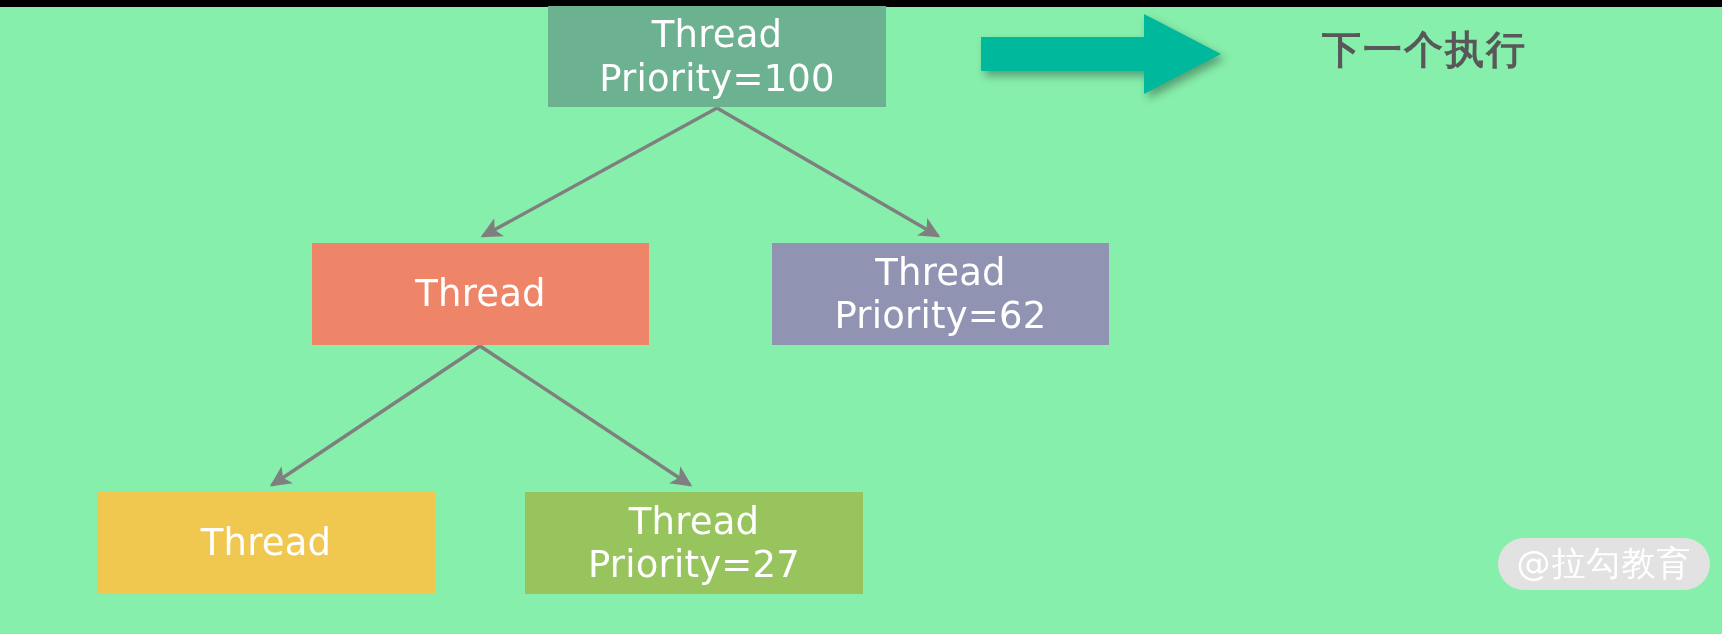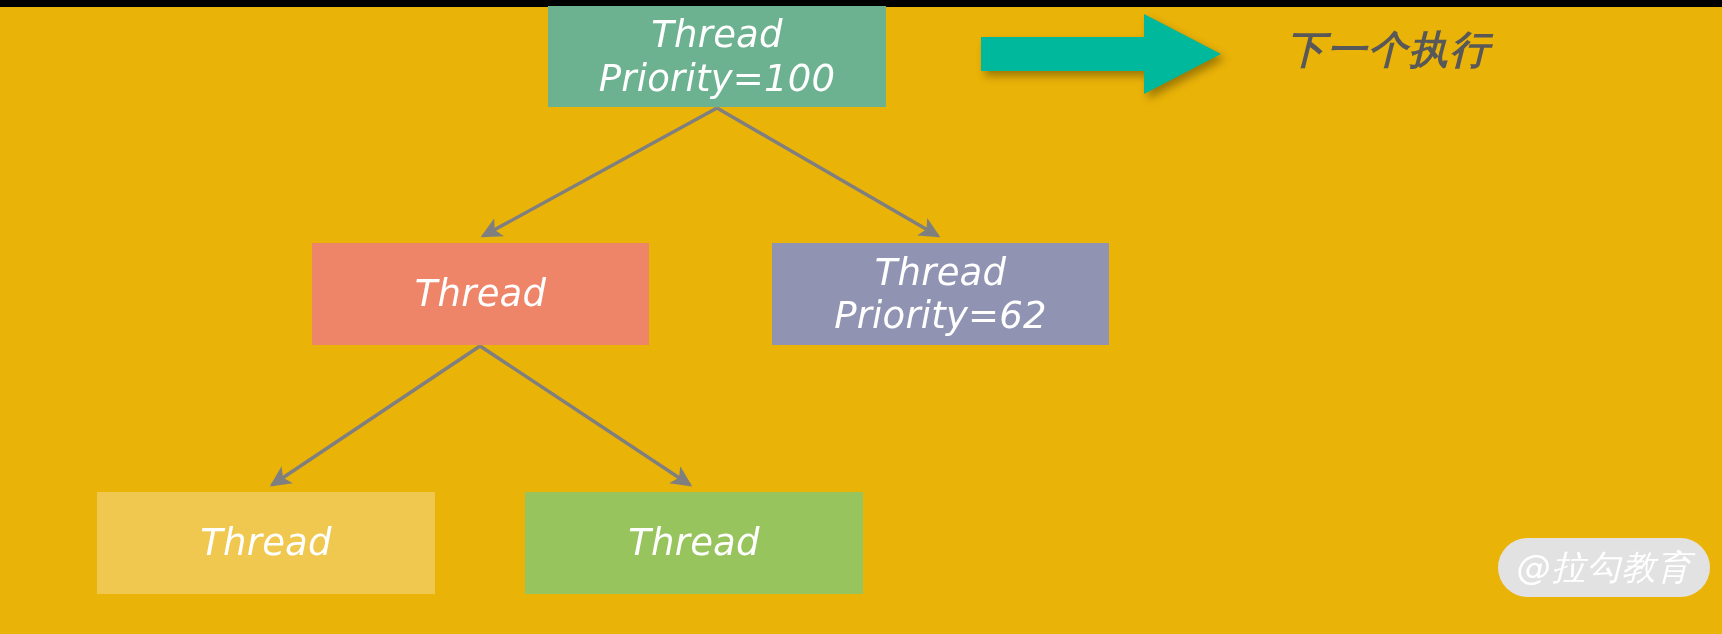--- a/index.html
+++ b/index.html
@@ -7,23 +7,22 @@
     padding: 0;
     background: #ffffff;
   }
   body {
     font-family: "DejaVu Sans", "Liberation Sans", sans-serif;
   }
   #canvas {
     position: relative;
     width: 1722px;
     height: 634px;
-    background: #eab308;
+    background: #86efac;
     overflow: hidden;
-    font-style: italic;
   }
   .topbar {
     position: absolute;
     left: 0;
     top: 0;
     width: 1722px;
     height: 7px;
     background: #000000;
   }
   svg.edges {
@@ -56,20 +55,21 @@
     filter: drop-shadow(4px 5px 4px rgba(0,0,0,0.33));
   }
   .flow-label {
     position: absolute;
     color: #585858;
     font-weight: bold;
     font-size: 39px;
     letter-spacing: 2px;
     white-space: nowrap;
     font-family: "DejaVu Sans", "Liberation Sans", sans-serif;
+    margin-left: 36px;
   }
 
   
   .watermark {
     position: absolute;
     display: flex;
     align-items: center;
     justify-content: center;
     background: #e2e2e2;
     border-radius: 34px;
@@ -116,23 +116,24 @@
     <span class="l1">Thread</span>
     <span class="l2">Priority=62</span>
   </div>
 
   <div class="node" style="left:97px; top:492px; width:338px; height:102px; background:#F0C74F;">
     <span class="l1">Thread</span>
   </div>
 
   <div class="node" style="left:525px; top:492px; width:338px; height:102px; background:#98C45E;">
     <span class="l1">Thread</span>
+    <span class="l2">Priority=27</span>
   </div>
 
   <svg class="flow-arrow" style="left:981px; top:14px; width:240px; height:80px;" viewBox="0 0 240 80" xmlns="http://www.w3.org/2000/svg">
     <path d="M0,23 L163,23 L163,0 L240,40 L163,80 L163,57 L0,57 Z" fill="#00B89B"></path>
   </svg>
 
   <div class="flow-label" style="left:1286px; top:23px;">下一个执行</div>
 
-  <div class="watermark" style="left:1498px; top:538px; width:212px; height:59px;">@拉勾教育</div>
+  <div class="watermark" style="left:1498px; top:538px; width:212px; height:52px;">@拉勾教育</div>
 
 </div>
 
 </body></html>

